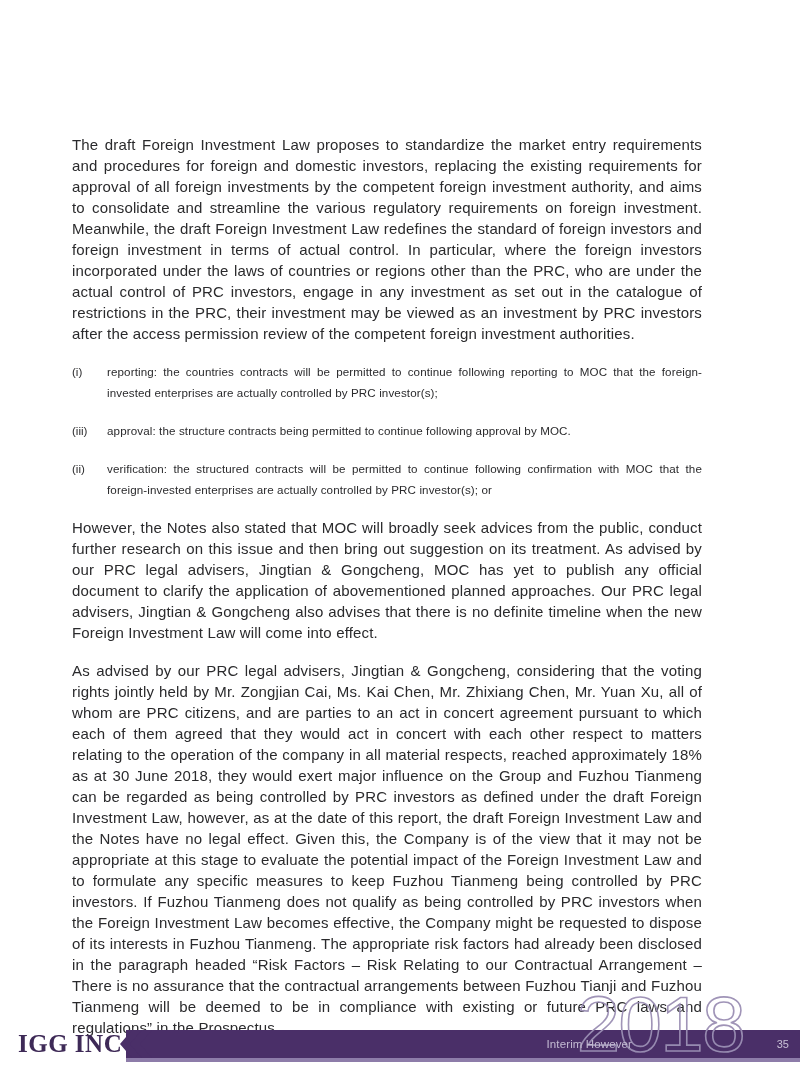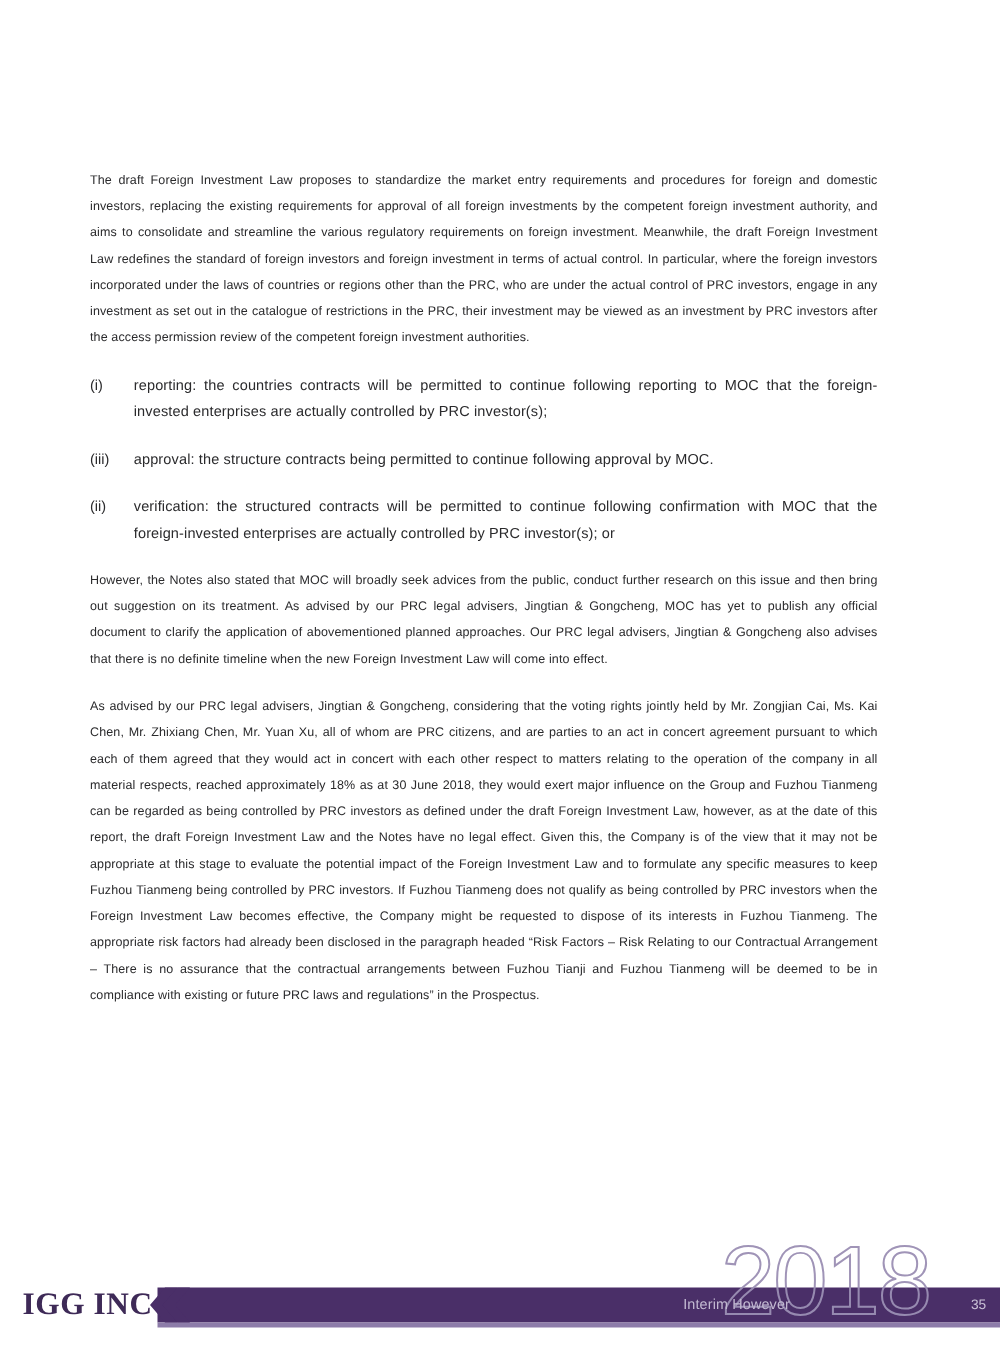--- a/index.html
+++ b/index.html
@@ -23,21 +23,21 @@
 
   .content {
     position: absolute;
     left: 72px;
     top: 134px;
     width: 630px;
   }
 
   p.body-par {
     margin: 0 0 17px 0;
-    font-size: 10px;
+    font-size: 15px;
     line-height: 21px;
     color: #2a2a2c;
     text-align: justify;
     text-justify: inter-word;
     letter-spacing: 0.01em;
   }
   p.body-par:last-child { margin-bottom: 16px; }
 
   .list-block {
     margin: 0 0 3px 0;

